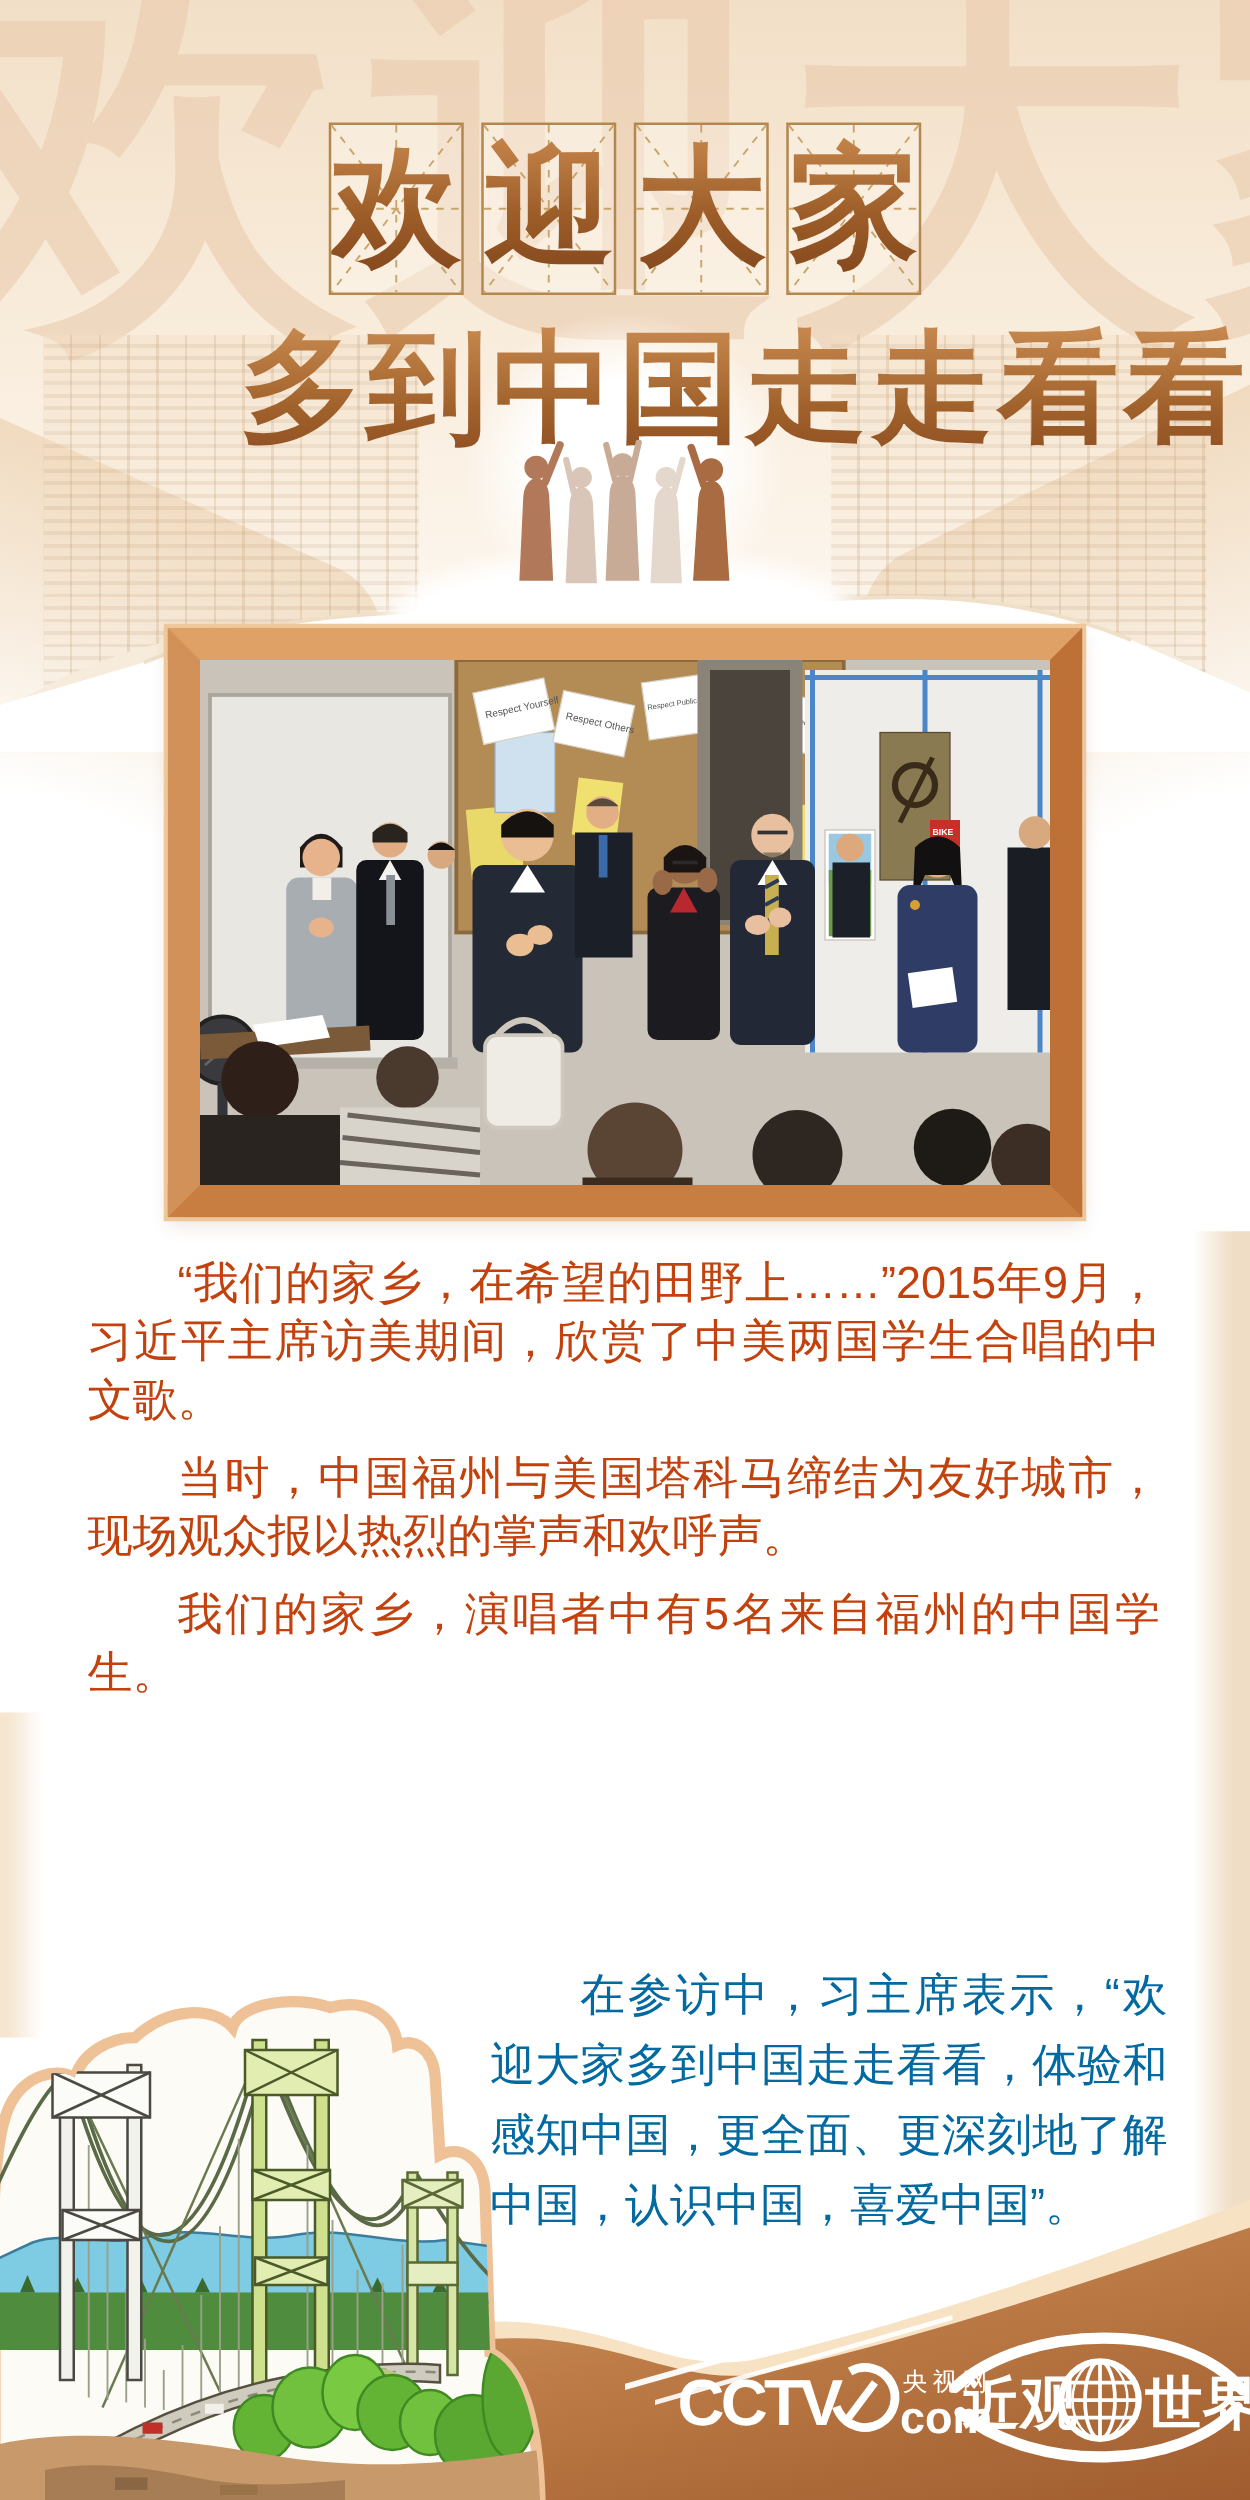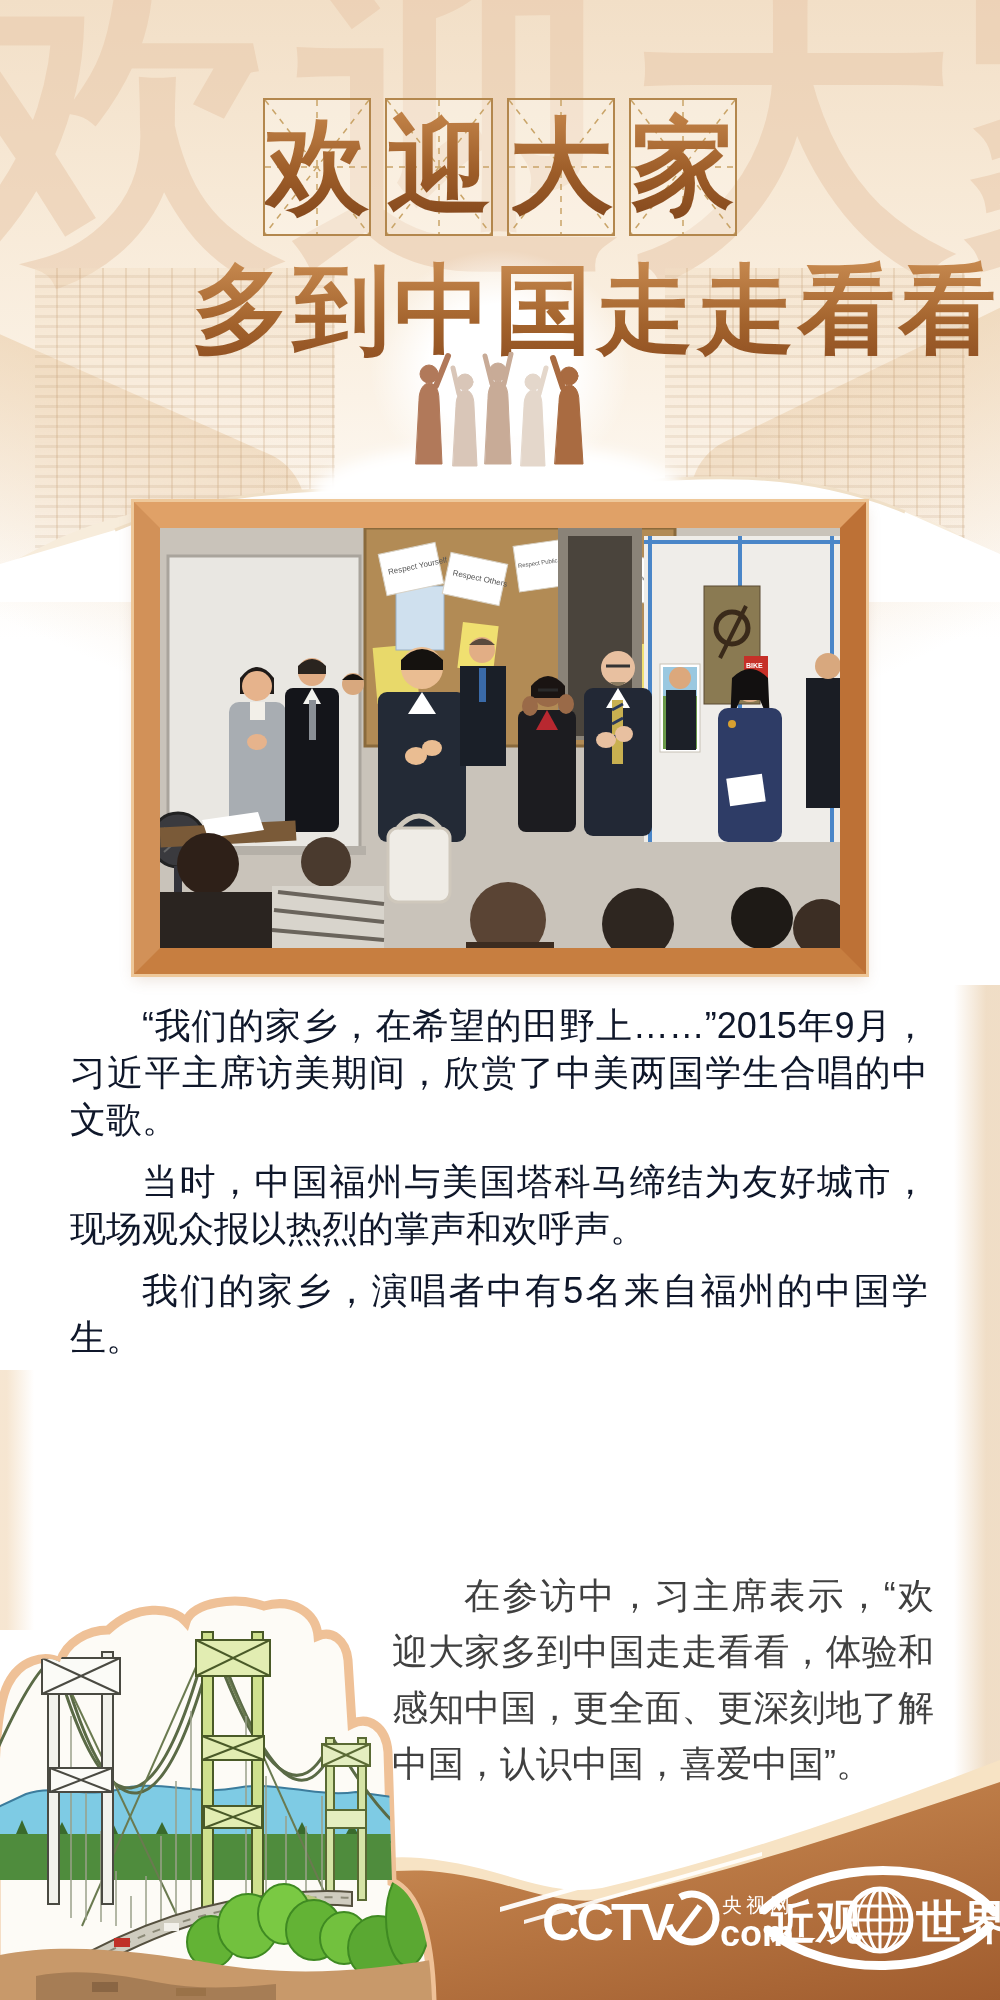--- a/index.html
+++ b/index.html
@@ -44,24 +44,24 @@
   .photo-frame{position:absolute;left:134px;top:502px;width:732px;height:472px;
     box-sizing:border-box;
     border:26px solid;border-color:#e0a167 #bd7136 #c77e40 #d29158;
     outline:3px solid #eec89a;
     box-shadow:inset 0 0 0 2px #a8622c, 0 6px 14px rgba(150,100,60,.18);
     background:#ddd;}
   .photo-frame svg{display:block;}
 
   
   .article{position:absolute;left:70px;top:1002px;width:858px;
-    font-size:36px;line-height:47px;color:#0f172a;text-align:justify;}
+    font-size:36px;line-height:47px;color:#c2410c;text-align:justify;}
   .article p{margin:0 0 15px 0;text-indent:2em;}
   .quote{position:absolute;left:392px;top:1568px;width:542px;
-    font-size:36px;line-height:56px;color:#404040;text-align:justify;text-indent:2em;}
+    font-size:36px;line-height:56px;color:#0369a1;text-align:justify;text-indent:2em;}
 
   .edge-strip-right{position:absolute;right:0;top:985px;width:46px;height:810px;
     background:linear-gradient(90deg,rgba(236,213,184,0),#ecd5b8 70%);opacity:.8;}
   .edge-strip-left{position:absolute;left:0;top:1370px;width:34px;height:260px;
     background:linear-gradient(270deg,rgba(245,227,204,0),#f5e3cc 80%);opacity:.9;}
 
   
   .footer-svg{position:absolute;left:0;top:1740px;}
   .bridge-svg{position:absolute;left:-4px;top:1596px;}
   .stage-svg{position:absolute;left:0;top:412px;}

